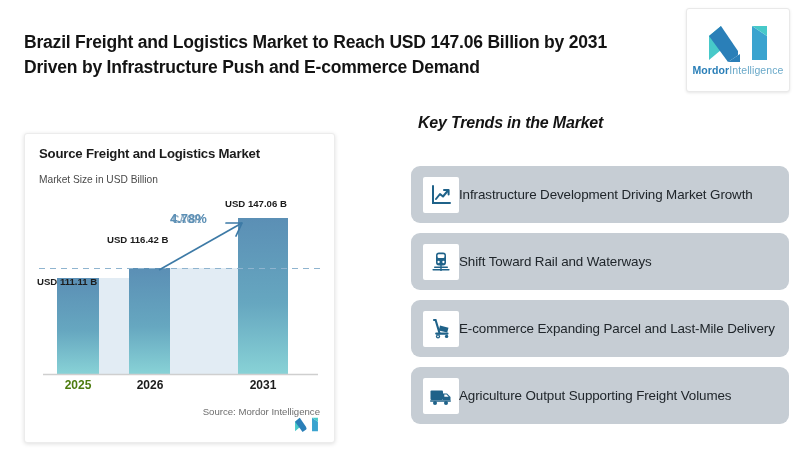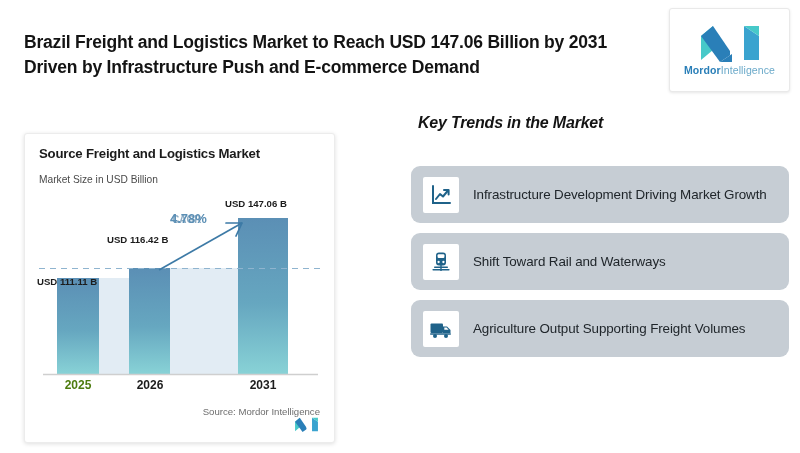--- a/index.html
+++ b/index.html
@@ -12,21 +12,21 @@
   .page { position: relative; width: 800px; height: 453px; background:#fff; }
 
   
   .headline {
     position: absolute; left: 24px; top: 30px; width: 640px;
     font-size: 17.5px; font-weight: 700; line-height: 1.42;
     color: #141414; letter-spacing: -0.2px;
   }
   .logo-box {
     position: absolute; right: 10px; top: 8px;
-    width: 121px; height: 84px; background:#fff;
+    width: 104px; height: 84px; background:#fff;
     border: 1px solid #e9e9e9; border-radius: 3px;
     box-shadow: 0 1px 3px rgba(0,0,0,.10);
     display: flex; flex-direction: column;
     align-items: center; justify-content: center; gap: 2px;
   }
   .logo-mark { width: 62px; height: 38px; display:block; }
   .logo-word { font-size: 10.5px; letter-spacing: .1px; white-space: nowrap; }
   .logo-word b { color:#2a7fb8; font-weight:700; }
   .logo-word span { color:#6aa9c9; font-weight:400; }
 
@@ -51,21 +51,21 @@
   .source-text { font-size: 9.6px; color:#6d6d6d; }
   .source-logo { width:27px; height:15px; display:block; }
 
   
   .trends-title {
     position:absolute; left:418px; top:114px;
     font-size:16px; font-weight:700; color:#141414; letter-spacing:-.2px;font-style:italic;
   }
   .cards { position:absolute; left:411px; top:166px; width:378px; }
   .card {
-    display:flex; align-items:center; gap:14px;
+    display:flex; align-items:center; 
     background:#c6cdd4; border-radius:9px;
     padding:9px 12px; margin-bottom:10px; min-height:57px;
   }
   .icon-tile {
     flex:0 0 auto; width:36px; height:36px; background:#fff;
     border-radius:2px; display:flex; align-items:center; justify-content:center;
   }
   .icon-tile svg { display:block; }
   .card-text {
     font-size:13.4px; line-height:1.3; color:#20262b; letter-spacing:-.1px;
@@ -168,20 +168,33 @@
           <circle cx="9.6" cy="12" r="1.15" fill="#ffffff"></circle>
           <circle cx="14.4" cy="12" r="1.15" fill="#ffffff"></circle>
           <rect x="5" y="16.4" width="14" height="1.5" rx=".7" fill="#1f6289"></rect>
           <rect x="3.4" y="19" width="17.2" height="1.5" rx=".7" fill="#1f6289"></rect>
           <rect x="11.3" y="15" width="1.4" height="6" fill="#1f6289"></rect>
         </svg>
       </div>
       <div class="card-text">Shift Toward Rail and Waterways</div>
     </div>
 
+    <div class="card">
+      <div class="icon-tile">
+        <svg width="24" height="24" viewBox="0 0 24 24">
+          <path d="M5 3 L6.6 3 L10.6 16.5" stroke="#1f6289" stroke-width="2.1" fill="none" stroke-linecap="round"></path>
+          <path d="M7.2 16.6 L18.5 16.6" stroke="#1f6289" stroke-width="2.1" fill="none" stroke-linecap="round"></path>
+          <polygon points="11,8.5 19.5,10.8 18.2,15.6 9.7,13.4" fill="#1f6289"></polygon>
+          <circle cx="9" cy="19.4" r="2.1" fill="#1f6289"></circle>
+          <circle cx="9" cy="19.4" r=".8" fill="#ffffff"></circle>
+          <circle cx="17.6" cy="19.4" r="1.7" fill="#1f6289"></circle>
+        </svg>
+      </div>
+      <div class="card-text">E-commerce Expanding Parcel and Last-Mile Delivery</div>
+    </div>
 
     <div class="card">
       <div class="icon-tile">
         <svg width="24" height="24" viewBox="0 0 24 24">
           <rect x="1.5" y="6.5" width="12.5" height="9.5" rx="1" fill="#1f6289"></rect>
           <path d="M14 9.5 H18 L21.5 13 V16 H14 Z" fill="#1f6289"></path>
           <path d="M15.3 10.6 H17.6 L19.6 12.8 H15.3 Z" fill="#ffffff"></path>
           <rect x="1" y="16.2" width="21" height="1.6" rx=".7" fill="#1f6289"></rect>
           <circle cx="6" cy="19" r="2" fill="#1f6289"></circle>
           <circle cx="17" cy="19" r="2" fill="#1f6289"></circle>

